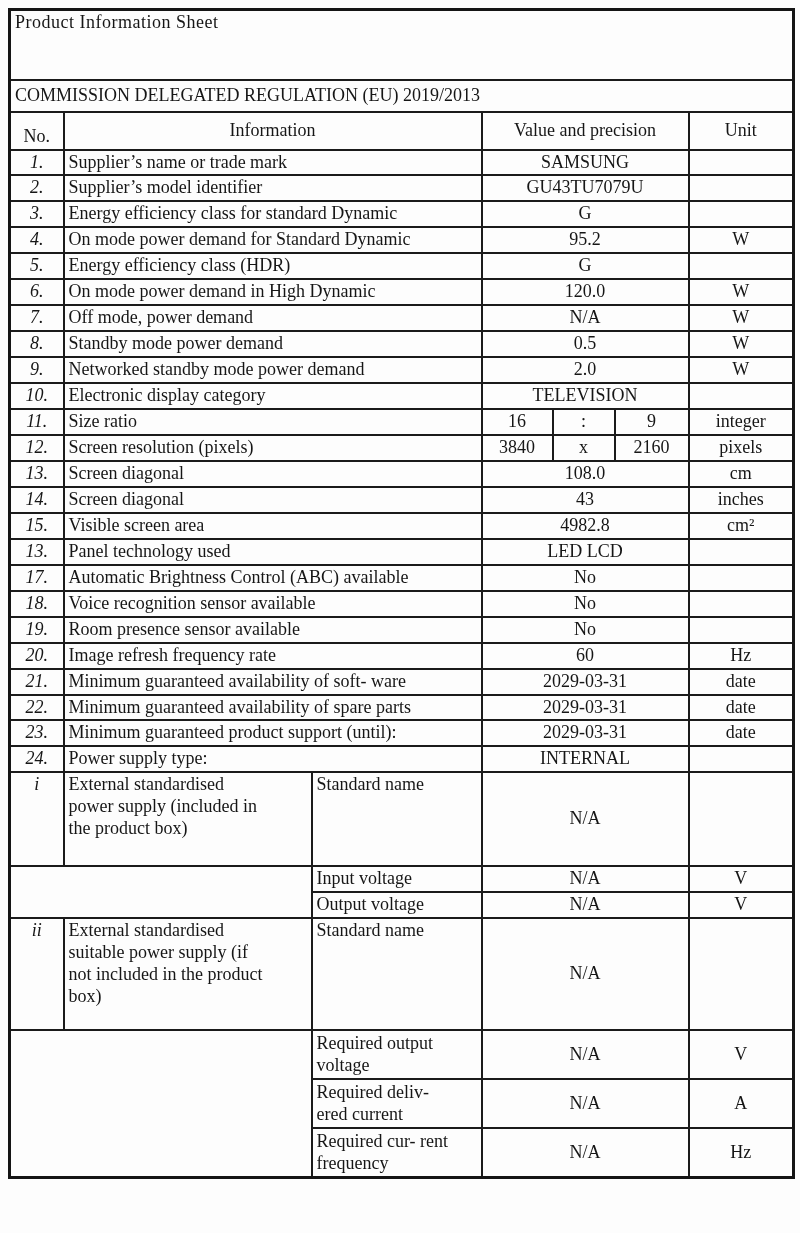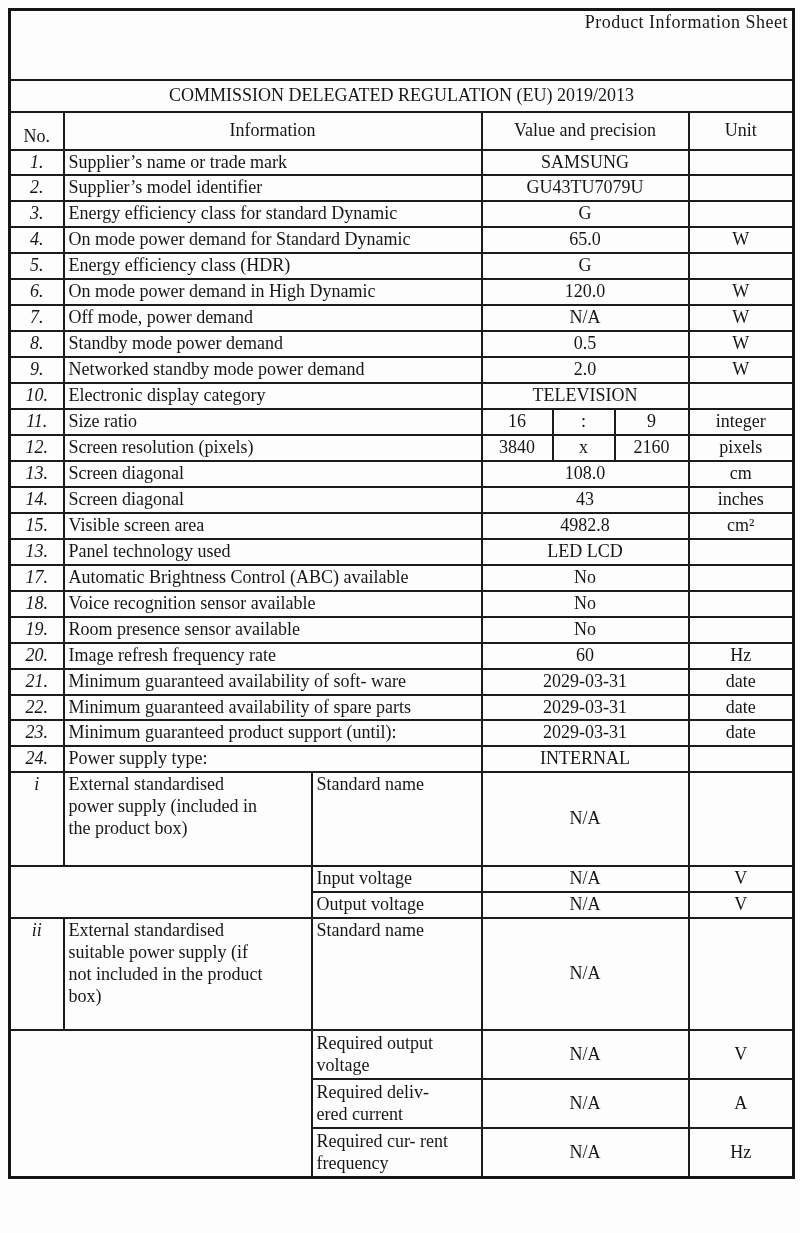--- a/index.html
+++ b/index.html
@@ -28,29 +28,28 @@
     padding: 1px 4px;
     font-size: 18px;
     line-height: 1.22;
     overflow: hidden;
   }
   table.sheet { border: 3px solid #151515; }
 
   
   td.title-cell {
     height: 70px;
-    text-align: right;
+    text-align: left;
     vertical-align: top;
     font-size: 43px;
     padding-top: 2px;
     letter-spacing: 0.5px;
   }
   td.subtitle-cell {
     height: 32px;
-    text-align: center;
     vertical-align: middle;
     font-size: 20px;
     margin-top: 48px;
   }
   th.head-cell {
     height: 38px;
     font-weight: normal;
     font-size: 17px;
     text-align: center;
     vertical-align: middle;
@@ -144,21 +143,21 @@
         </tr>
         <tr class="data-row">
           <td class="cell-no">3.</td>
           <td class="cell-info" colspan="2">Energy efficiency class for standard Dynamic</td>
           <td class="cell-value" colspan="3">G</td>
           <td class="cell-unit"></td>
         </tr>
         <tr class="data-row">
           <td class="cell-no">4.</td>
           <td class="cell-info" colspan="2">On mode power demand for Standard Dynamic</td>
-          <td class="cell-value" colspan="3">65.0</td>
+          <td class="cell-value" colspan="3">95.2</td>
           <td class="cell-unit">W</td>
         </tr>
         <tr class="data-row">
           <td class="cell-no">5.</td>
           <td class="cell-info" colspan="2">Energy efficiency class (HDR)</td>
           <td class="cell-value" colspan="3">G</td>
           <td class="cell-unit"></td>
         </tr>
         <tr class="data-row">
           <td class="cell-no">6.</td>

